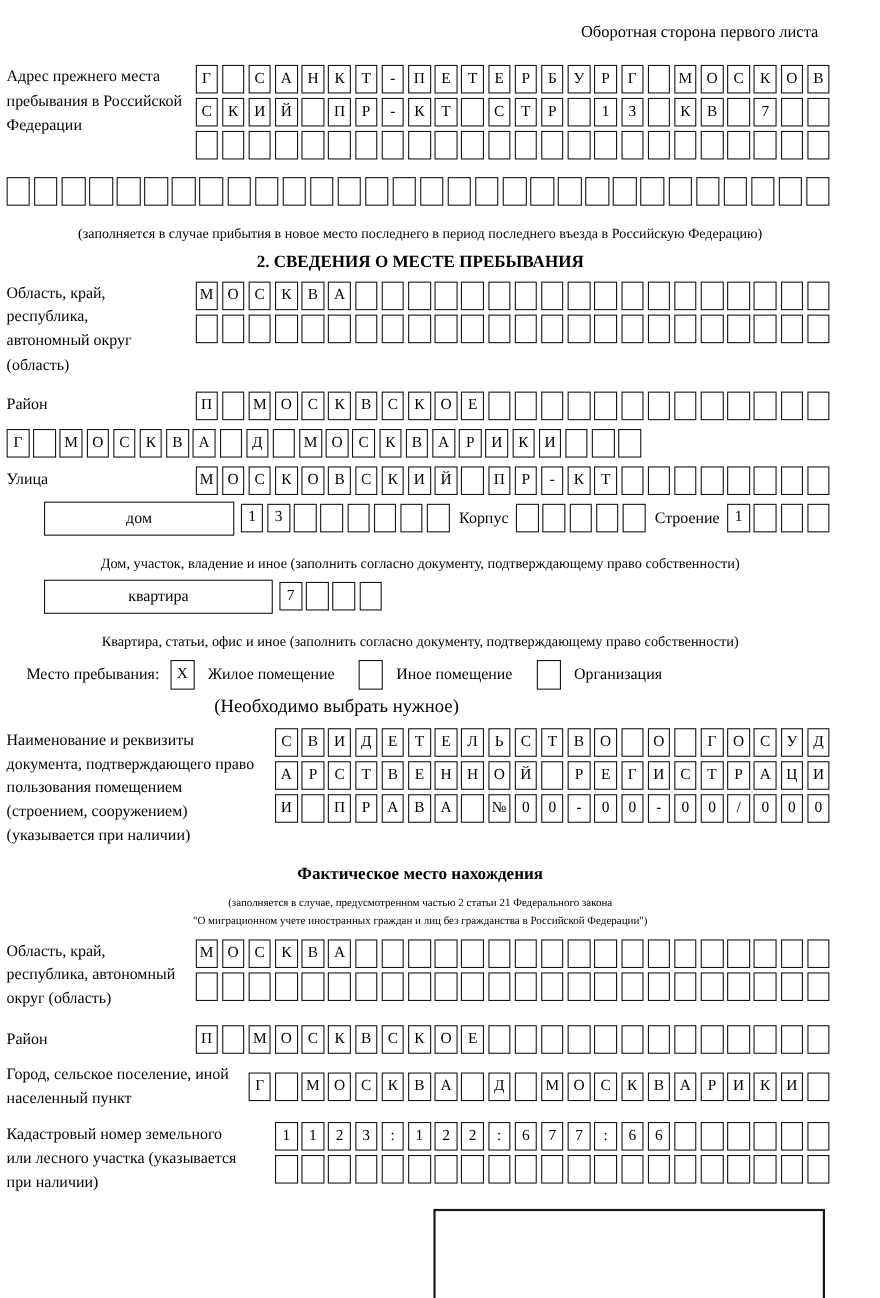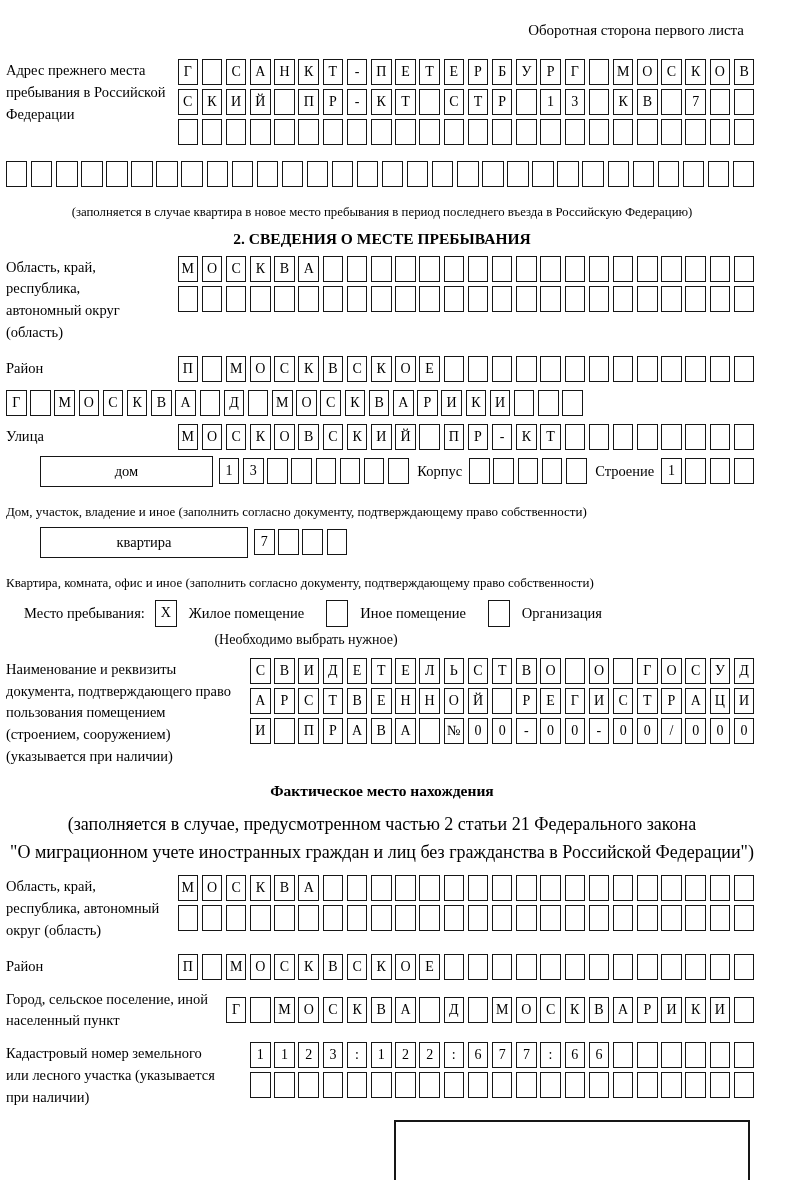--- a/index.html
+++ b/index.html
@@ -26,21 +26,21 @@
   .cellrow { display:flex; flex-wrap:nowrap; }
   .cell {
     display:inline-flex; align-items:center; justify-content:center;
     width:20.5px; height:26px; margin-right:3.7px;
     border:1.7px solid #161616;
     font-size:14px; line-height:1;
   }
   .cellrow.full .cell { width:21.4px; }
 
   .note { font-size:12.8px; text-align:center; line-height:1.45; }
-  .note-left { font-size:13px; text-align:left; line-height:1.4; }
+  .note-left { font-size:13px; text-align:center; line-height:1.4; }
   .sec-title { text-align:center; font-weight:bold; font-size:15.5px; }
 
   
   .house-row { display:flex; align-items:center; margin-left:34px; }
   .wide-box {
     border:1.8px solid #161616; height:31px;
     display:flex; align-items:center; justify-content:center;
     font-size:14.5px; margin-right:6px;
   }
   .dom-box { width:176px; }
@@ -49,23 +49,23 @@
 
   
   .stay-row { display:flex; align-items:center; margin-left:18px; }
   .stay-label { font-size:14.5px; margin-right:10px; }
   .checkbox {
     display:inline-flex; align-items:center; justify-content:center;
     width:22px; height:27px; border:1.8px solid #161616;
     font-size:14px; flex:none;
   }
   .opt-label { font-size:14.5px; margin:0 22px 0 12px; }
-  .hint { width:600px; text-align:center; font-size:14px; margin:5px 0 10px; }
-
-  .fact-note { font-size:18px; text-align:center; line-height:1.6; }
+  .hint { width:600px; text-align:center; font-size:17px; margin:5px 0 10px; }
+
+  .fact-note { font-size:10px; text-align:center; line-height:1.6; }
 
   .stamp-box {
     width:356px; height:176px;
     border:2px solid #161616;
     margin:12px 8px 0 auto;
   } .mb4{margin-bottom:16px;} .mb6{margin-bottom:6px;}
   .mb8{margin-bottom:8px;} .mb10{margin-bottom:10px;} .mb12{margin-bottom:12px;} .mt14{margin-top:14px;}
 </style>
 </head>
 <body>
@@ -180,21 +180,21 @@
     <span class="cell"></span>
     <span class="cell"></span>
     <span class="cell"></span>
     <span class="cell"></span>
     <span class="cell"></span>
     <span class="cell"></span>
     <span class="cell"></span>
     <span class="cell"></span>
     <span class="cell"></span>
   </div>
-<div class="note mb8">(заполняется в случае квартира в новое место пребывания в период последнего въезда в Российскую Федерацию)</div>
+<div class="note mb8">(заполняется в случае прибытия в новое место последнего в период последнего въезда в Российскую Федерацию)</div>
 
 <div class="sec-title mb8">2. СВЕДЕНИЯ О МЕСТЕ ПРЕБЫВАНИЯ</div>
 
 <div class="frow mb12">
   <div class="flabel w150">Область, край, республика, автономный округ (область)</div>
   <div class="cells-col">
     <div class="cellrow">
         <span class="cell">М</span>
         <span class="cell">О</span>
         <span class="cell">С</span>
@@ -370,21 +370,21 @@
 
 <div class="house-row mb4">
   <div class="wide-box kv-box">квартира</div>
   <div class="cellrow">
       <span class="cell">7</span>
       <span class="cell"></span>
       <span class="cell"></span>
       <span class="cell"></span>
     </div>
 </div>
-<div class="note-left mb8">Квартира, комната, офис и иное (заполнить согласно документу, подтверждающему право собственности)</div>
+<div class="note-left mb8">Квартира, статьи, офис и иное (заполнить согласно документу, подтверждающему право собственности)</div>
 
 <div class="stay-row">
   <span class="stay-label">Место пребывания:</span>
   <span class="checkbox">X</span>
   <span class="opt-label">Жилое помещение</span>
   <span class="checkbox"></span>
   <span class="opt-label">Иное помещение</span>
   <span class="checkbox"></span>
   <span class="opt-label">Организация</span>
 </div>

